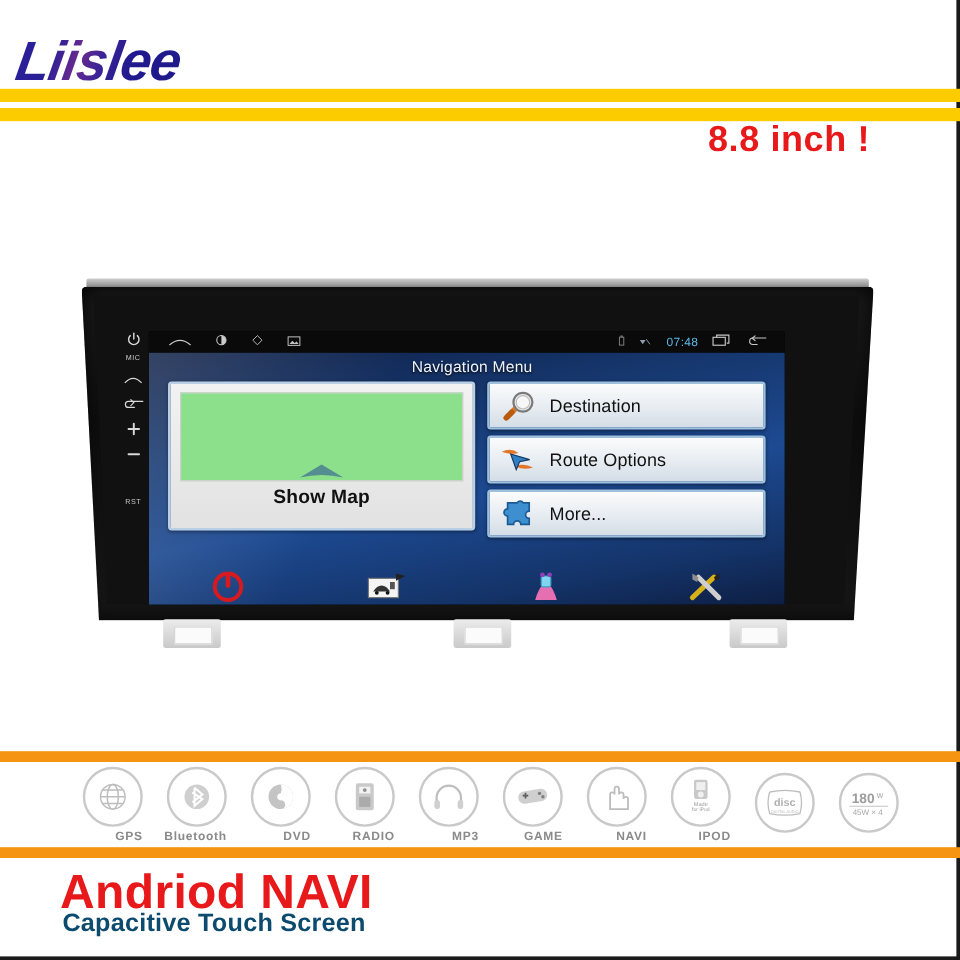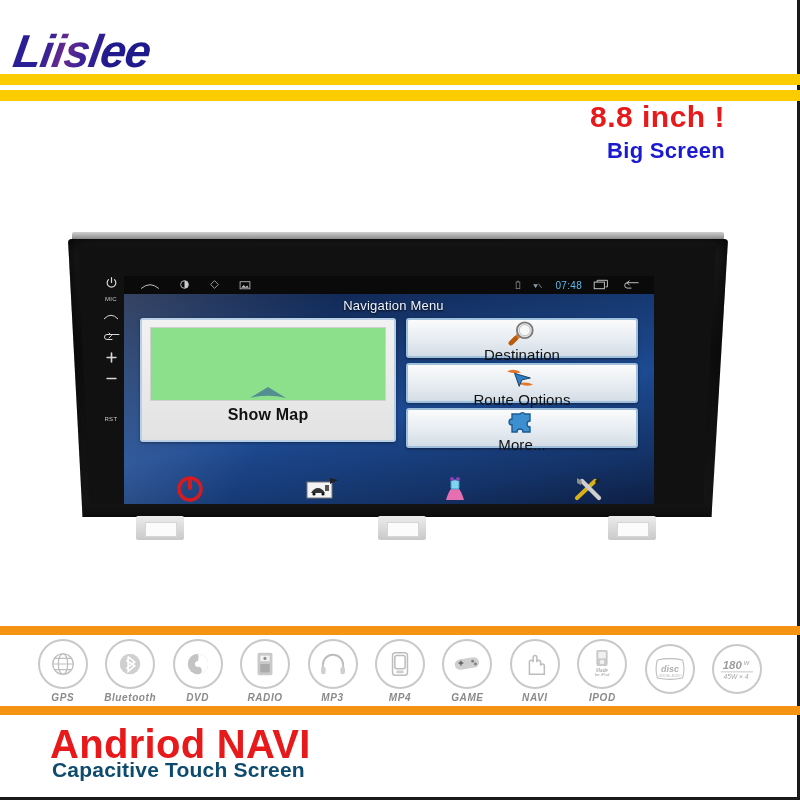--- a/index.html
+++ b/index.html
@@ -99,21 +99,20 @@
     position:absolute;left:0;top:86px;width:252px;text-align:center;
     font-size:16px;color:#111;font-weight:bold;letter-spacing:.2px;
   }
   .menu-col{position:absolute;left:282px;top:24px;width:232px;}
   .menu-btn{
     position:relative;height:36px;margin-bottom:5px;
     background:linear-gradient(180deg,#fbfbfb,#e9eef3 48%,#d4dde6);
     border:2px solid #9fc0dd;border-radius:3px;
     display:flex;align-items:center;
     box-shadow:0 1px 3px rgba(0,0,0,.45);
-    flex-direction:column;
   }
   .menu-ic{width:50px;display:flex;justify-content:center;align-items:center;}
   .menu-lbl{font-size:15px;color:#111;letter-spacing:.1px;}
 
   .taskbar{position:absolute;left:0;bottom:2px;width:530px;height:34px;display:flex;align-items:center;}
   .task-ic{flex:1;display:flex;justify-content:center;align-items:center;}
 
   
   .bezel{position:absolute;left:16px;top:26px;width:34px;height:240px;
     display:flex;flex-direction:column;align-items:center;gap:1px;}
@@ -133,21 +132,21 @@
 
   
   .orange-band{position:absolute;left:0;width:800px;height:9px;background:#f59413;}
   #band-top{top:626px;}
   #band-bot{top:706px;}
   #features{
     position:absolute;left:0;top:635px;width:800px;height:71px;
     display:flex;align-items:center;justify-content:center;gap:2px;padding:0 30px;
     box-sizing:border-box;
   }
-  .feat{width:68px;display:flex;flex-direction:column;align-items:center;font-style:italic;}
+  .feat{width:68px;display:flex;flex-direction:column;align-items:flex-end;}
   .feat-circ{
     width:46px;height:46px;border-radius:50%;
     border:2px solid #c9c9c9;
     display:flex;align-items:center;justify-content:center;
     background:#fff;
   }
   .feat-lbl{margin-top:3px;font-size:10px;color:#8a8a8a;font-weight:bold;letter-spacing:.6px;}
 
   
   .foot-main{
@@ -163,21 +162,20 @@
 <body>
 
 <div id="page">
 
   <div class="brand-logo">Liislee</div>
   <div class="stripe stripe-a"></div>
   <div class="stripe stripe-b"></div>
 
   <div class="tag-wrap">
     <div class="tag-main">8.8 inch !</div>
-    <div class="tag-sub">Big Screen</div>
   </div>
 
   <div id="device">
     <div class="chassis-top"></div>
     <div class="chassis"></div>
     <div class="chassis-face">
 
       <div class="bezel">
         <div class="bz">
           <svg width="13" height="13" viewBox="0 0 24 24" fill="none" stroke="#d8d8d8" stroke-width="2.2" stroke-linecap="round">
@@ -419,30 +417,20 @@
       <div class="feat-circ">
         <svg width="28" height="24" viewBox="0 0 30 26" fill="none" stroke="#bdbdbd" stroke-width="2">
           <path d="M4 18 V14 a11 11 0 0 1 22 0 v4"></path>
           <rect x="2" y="16" width="5" height="8" rx="2.4" fill="#cfcfcf" stroke="none"></rect>
           <rect x="23" y="16" width="5" height="8" rx="2.4" fill="#cfcfcf" stroke="none"></rect>
         </svg>
       </div>
       <div class="feat-lbl">MP3</div>
     </div>
 
-    <div class="feat">
-      <div class="feat-circ">
-        <svg width="22" height="28" viewBox="0 0 22 30" fill="none" stroke="#bdbdbd" stroke-width="1.6">
-          <rect x="3" y="3" width="16" height="24" rx="3"></rect>
-          <rect x="5.5" y="6" width="11" height="14" rx="2"></rect>
-          <rect x="7" y="22" width="8" height="3" rx="1.2" fill="#cfcfcf" stroke="none"></rect>
-        </svg>
-      </div>
-      <div class="feat-lbl">MP4</div>
-    </div>
 
     <div class="feat">
       <div class="feat-circ">
         <svg width="30" height="20" viewBox="0 0 32 20">
           <rect x="3" y="4" width="26" height="11" rx="5.5" fill="#cfcfcf" transform="rotate(-9 16 10)"></rect>
           <path d="M7 9 h5 M9.5 6.5 v5" stroke="#5d5d5d" stroke-width="1.5"></path>
           <circle cx="22" cy="7" r="1.5" fill="#7d7d7d"></circle>
             <circle cx="25" cy="10" r="1.5" fill="#7d7d7d"></circle>
         </svg>
       </div>

